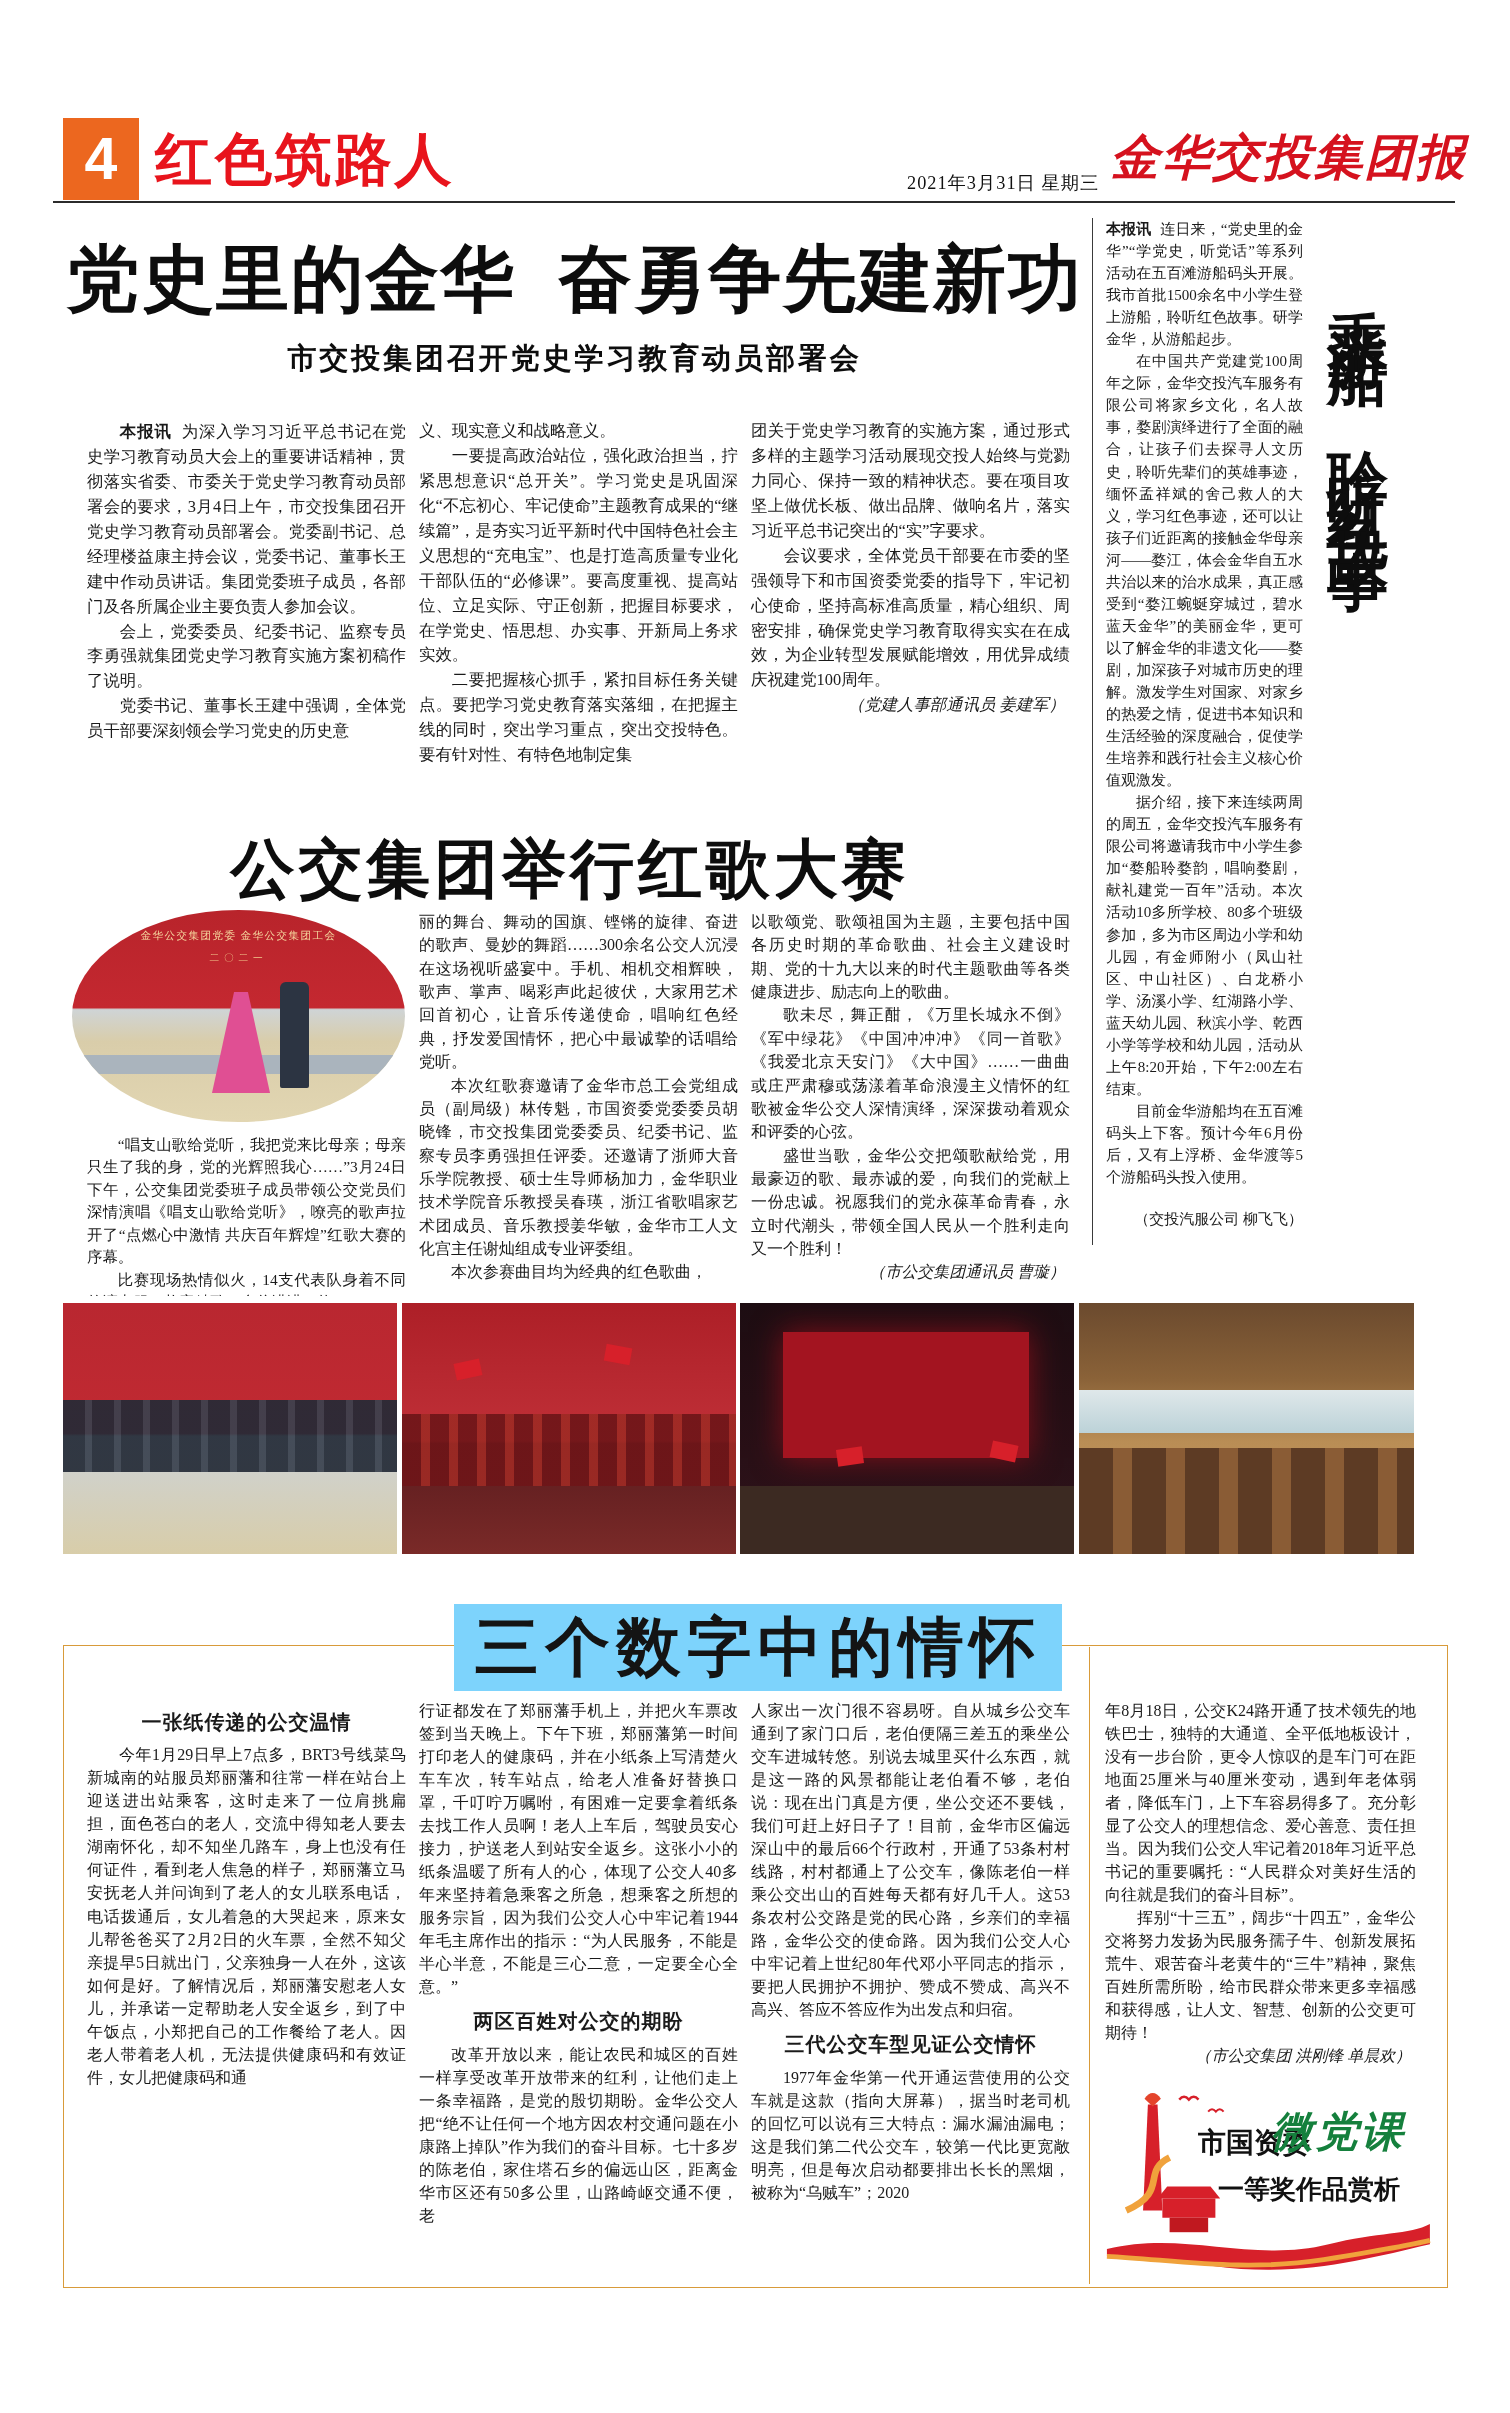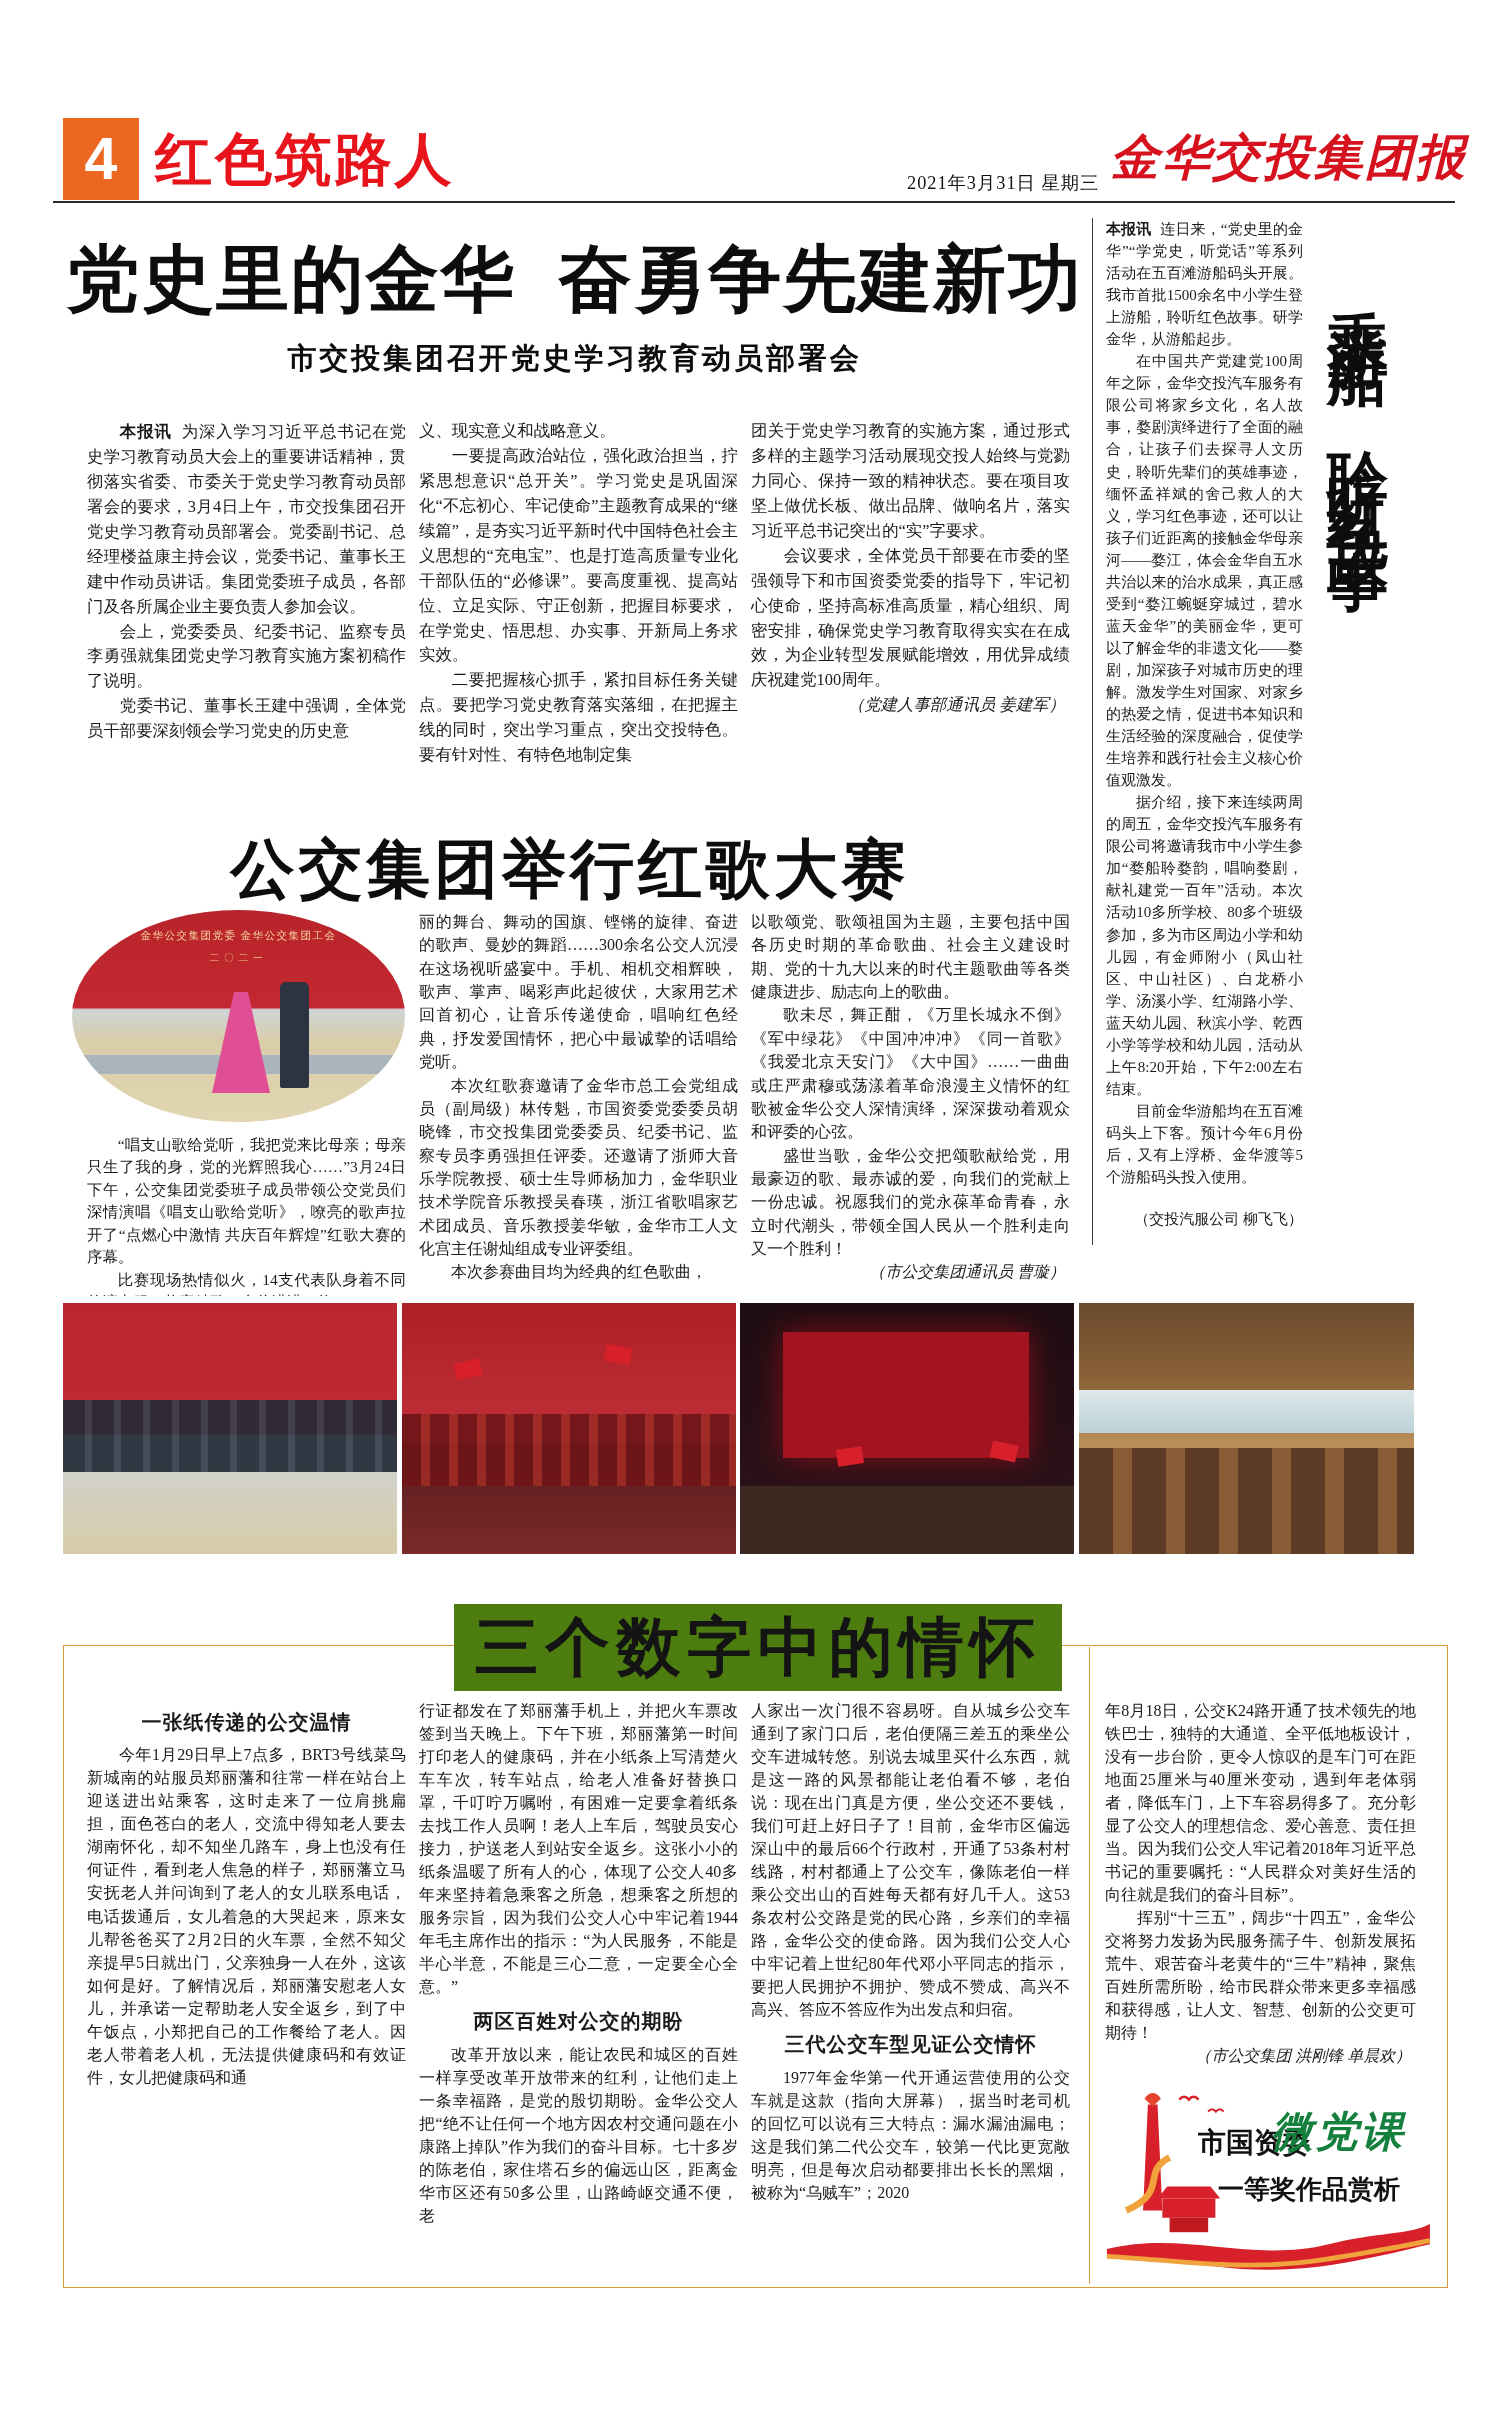--- a/index.html
+++ b/index.html
@@ -55,21 +55,21 @@
   .choir-row{position:absolute;left:0;width:100%;height:72px;
     background:repeating-linear-gradient(90deg,#232a36 0 22px,#39414e 22px 29px);opacity:.92;}
   .ph3-screen{position:absolute;left:43px;top:29px;width:246px;height:126px;background:#a31420;box-shadow:0 0 29px #81101a;}
   .ph3-floor{position:absolute;left:0;top:183px;width:100%;height:68px;background:#3c2a22;}
   .ph4-window{position:absolute;left:0;top:87px;width:100%;height:43px;background:linear-gradient(180deg,#dfe8ea,#bcd2d8);}
   .ph4-seats{position:absolute;left:0;top:145px;width:100%;height:106px;
     background:repeating-linear-gradient(90deg,#5d3b24 0 34px,#8a5c35 34px 53px);}
   .flag{position:absolute;width:26px;height:17.4px;background:#d7202a;}
   
   .feature-box{left:63px;top:1645px;width:1383px;height:641px;border:1.9px solid #d89b3a;background:#fff;}
-  .feature-title{left:454px;top:1604px;width:608px;text-align:center;background:#4d7c0f;
+  .feature-title{left:454px;top:1604px;width:608px;text-align:center;background:#7dd3fc;
     font-size:64px;font-weight:bold;letter-spacing:6.8px;color:#141414;font-family:Liberation Sans, sans-serif;}
   .feat-col{top:1699px;height:568px;font-size:16px;line-height:1.44;}
   .c4{left:1105px;width:311px;}
   .feat-subhead{text-align:center;font-family:"Liberation Sans",sans-serif;font-weight:bold;font-size:20px;
     margin:8.7px 0 6.8px 0 !important;letter-spacing:1px;}
   .inner-rule{left:1089px;top:1647px;width:1.4px;height:637px;background:#d89b3a;}
   
   .award{left:1097px;top:2090px;width:338px;height:188px;}
   .award-gov{position:absolute;left:101px;top:34px;font-family:"Liberation Sans",sans-serif;font-weight:700;font-size:28px;color:#111;}
   .award-course{position:absolute;left:174px;top:13.5px;font-size:42px;color:#15803d;font-weight:bold;font-style:italic;letter-spacing:2.9px;}

